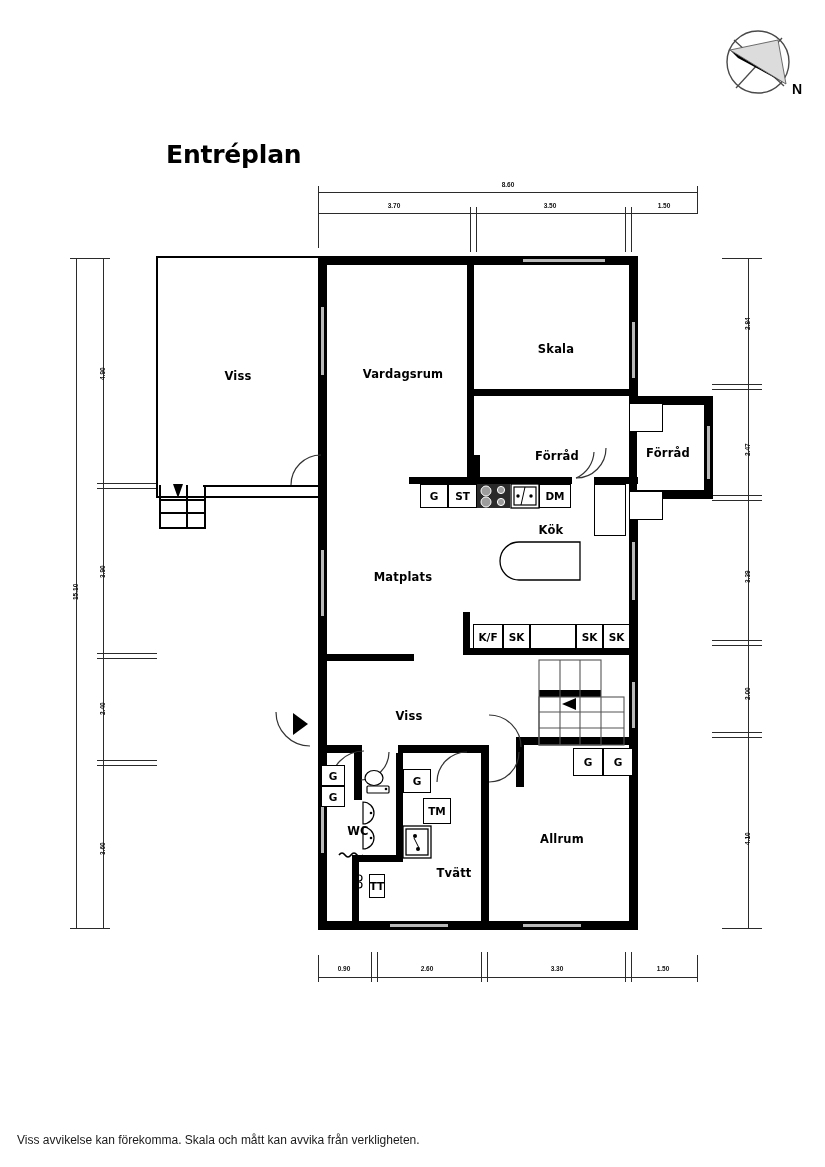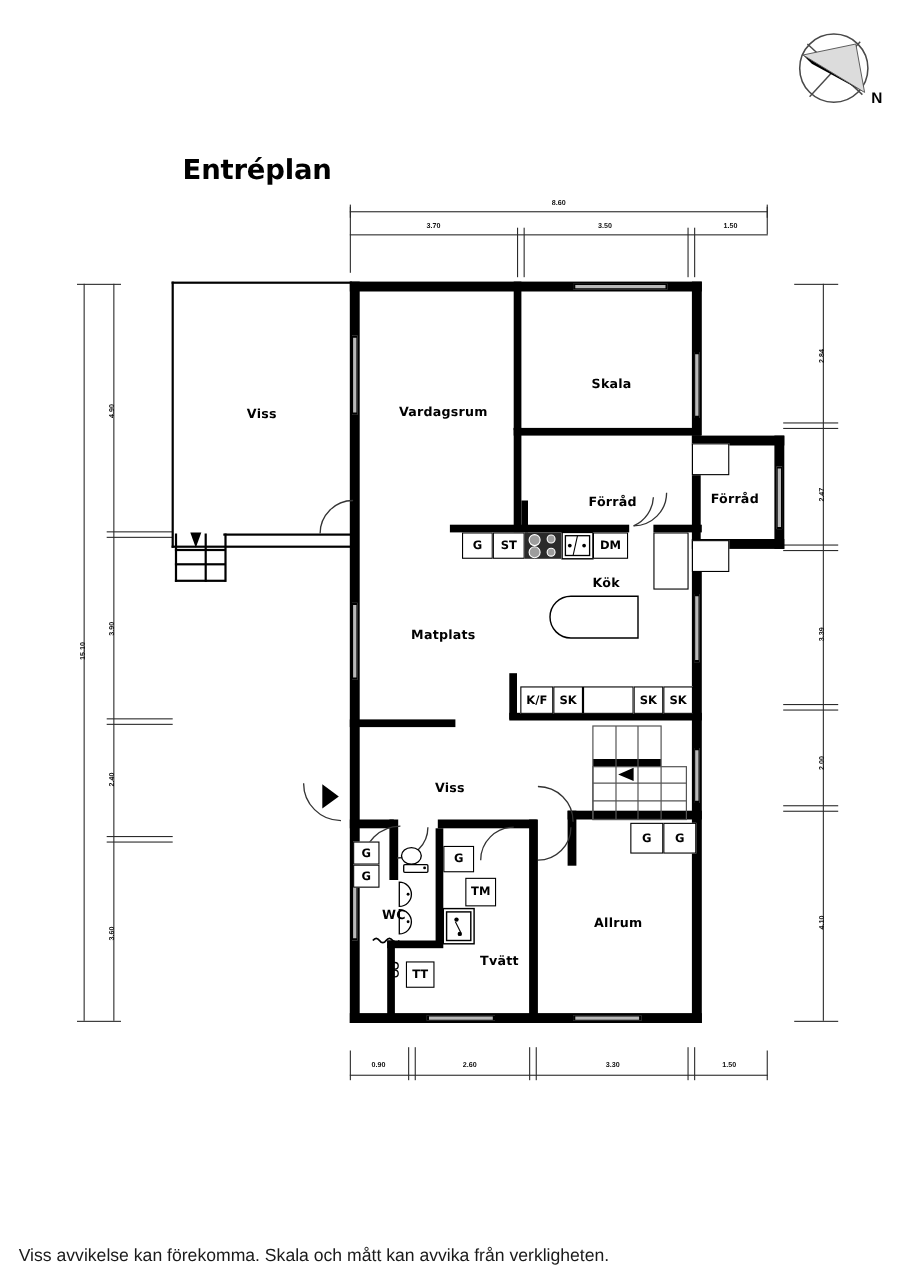--- a/index.html
+++ b/index.html
@@ -26,21 +26,21 @@
   
   #plan-title {
     position: absolute; left: 166px; top: 140px;
     font-size: 25px; font-weight: 700; letter-spacing: -0.2px;
     font-family: "DejaVu Sans", sans-serif;
   }
 
   
   #footer-note {
     position: absolute; left: 17px; top: 1133px;
-    font-size: 16px; color: #1a1a1a;
+    font-size: 12px; color: #1a1a1a;
     font-family: "Liberation Sans", sans-serif;
   }
 
   
   .wall      { position: absolute; background: #000; }
   .thinline  { position: absolute; background: #000; }
   .room-label{
     position: absolute; font-size: 11.5px; font-weight: 700;
     font-family: "DejaVu Sans", sans-serif;
     white-space: nowrap; transform: translateX(-50%);
@@ -335,21 +335,21 @@
 <div class="cab" style="left:473px; top:624px; width:30px; height:25px;">K/F</div>
 <div class="cab" style="left:503px; top:624px; width:27px; height:25px;">SK</div>
 <div class="cab" style="left:576px; top:624px; width:27px; height:25px;">SK</div>
 <div class="cab" style="left:603px; top:624px; width:27px; height:25px;">SK</div>
 <div class="cab" style="left:573px; top:748px; width:30px; height:28px;">G</div>
 <div class="cab" style="left:603px; top:748px; width:30px; height:28px;">G</div>
 <div class="cab" style="left:321px; top:765px; width:24px; height:21px;">G</div>
 <div class="cab" style="left:321px; top:786px; width:24px; height:21px;">G</div>
 <div class="cab" style="left:403px; top:769px; width:28px; height:24px;">G</div>
 <div class="cab" style="left:423px; top:798px; width:28px; height:26px;">TM</div>
-<div class="cab" style="left:369px; top:874px; width:26px; height:24px;">TT</div>
+<div class="cab" style="left:369px; top:874px; width:16px; height:24px;">TT</div>
 
 <div class="room-label" style="left:238px; top:369px;">Viss</div>
 <div class="room-label" style="left:403px; top:367px;">Vardagsrum</div>
 <div class="room-label" style="left:556px; top:342px;">Skala</div>
 <div class="room-label" style="left:557px; top:449px;">Förråd</div>
 <div class="room-label" style="left:668px; top:446px;">Förråd</div>
 <div class="room-label" style="left:551px; top:523px;">Kök</div>
 <div class="room-label" style="left:403px; top:570px;">Matplats</div>
 <div class="room-label" style="left:409px; top:709px;">Viss</div>
 <div class="room-label" style="left:358px; top:824px;">WC</div>

